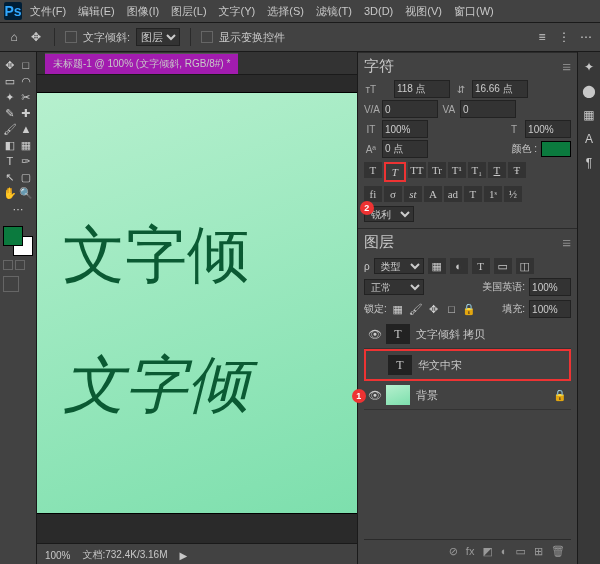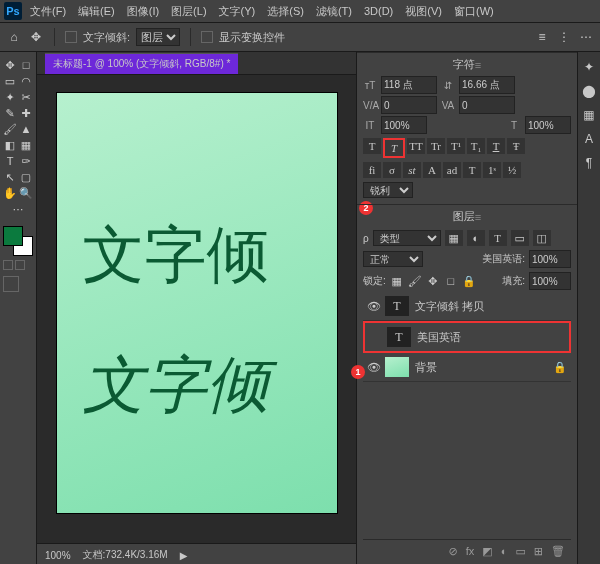--- a/index.html
+++ b/index.html
@@ -1,44 +1,44 @@
 <!DOCTYPE html>
 <html><head>
 <meta charset="utf-8">
 <style>
 html,body{margin:0;padding:0;width:600px;height:564px;background:#2a2a2a;font-family:"Microsoft YaHei",sans-serif;color:#c8c8c8;font-size:11px;overflow:hidden}
 .menubar{height:22px;background:#424242;display:flex;align-items:center;padding:0 4px;border-bottom:1px solid #1a1a1a}
-.menubar .logo{width:18px;height:18px;background:#001e36;color:#31a8ff;font-weight:bold;font-size:11px;display:flex;align-items:center;justify-content:center;border-radius:2px;margin-right:8px}
+.menubar .logo{width:18px;height:18px;background:#001e36;color:#31a8ff;font-weight:bold;font-size:14px;display:flex;align-items:center;justify-content:center;border-radius:2px;margin-right:8px}
 .menubar span{margin-right:12px;font-size:11px}
 .toolbar{height:28px;background:#424242;display:flex;align-items:center;padding:0 6px;border-bottom:1px solid #1a1a1a;gap:6px}
 .toolbar .ico{width:16px;height:16px;display:flex;align-items:center;justify-content:center;font-size:12px;color:#ccc}
 .toolbar .sep{width:1px;height:18px;background:#2a2a2a;margin:0 4px}
 .toolbar .chk{width:10px;height:10px;border:1px solid #666}
 .toolbar select{background:#333;color:#ccc;border:1px solid #222;font-size:11px;height:18px}
 .main{display:flex;height:514px}
 .ltools{width:36px;background:#424242;border-right:1px solid #1a1a1a;display:flex;flex-direction:column;align-items:center;padding-top:6px;gap:2px}
 .trow{display:flex;gap:2px}
 .tcell{width:14px;height:14px;display:flex;align-items:center;justify-content:center;font-size:11px;color:#ccc;cursor:pointer}
 .swatch{margin-top:8px}
 .swatch .fg{width:18px;height:18px;background:#0b7a3e;border:1px solid #000;position:relative;z-index:2}
 .swatch .bg{width:18px;height:18px;background:#fff;border:1px solid #000;margin-top:-10px;margin-left:10px}
 .swatch .mini{display:flex;gap:2px;margin-top:4px}
 .swatch .mini div{width:8px;height:8px;border:1px solid #666}
 .swatch .q{width:14px;height:14px;border:1px solid #666;margin-top:6px}
 .center{flex:1;background:#2a2a2a;display:flex;flex-direction:column}
 .tabbar{height:22px;background:#333;display:flex;align-items:center;padding:0 8px;font-size:10px;border-bottom:1px solid #1a1a1a}
-.tabbar .tab{background:#6d28d9;padding:3px 8px;border-top:1px solid #555}
+.tabbar .tab{background:#a21caf;padding:3px 8px;border-top:1px solid #555}
 .canvaswrap{flex:1;display:flex;align-items:flex-start;justify-content:center;padding:18px 0 0 0;overflow:hidden}
-.canvas{width:280px;height:420px;background:linear-gradient(160deg,#b6f0ce,#7ddfad);position:relative;box-shadow:0 0 0 1px #000}
+.canvas{width:320px;height:420px;background:linear-gradient(160deg,#b6f0ce,#7ddfad);position:relative;box-shadow:0 0 0 1px #000}
 .canvas .t1{font-family:"SimSun","STSong",serif;font-size:62px;color:#0b5a33;position:absolute;top:120px;left:26px;white-space:nowrap}
 .canvas .t2{font-family:"SimSun","STSong",serif;font-size:62px;color:#0b5a33;position:absolute;top:250px;left:26px;white-space:nowrap;font-style:italic}
 .status{height:22px;background:#424242;border-top:1px solid #1a1a1a;display:flex;align-items:center;padding:0 8px;font-size:10px;gap:12px}
 .right{width:220px;background:#424242;display:flex;flex-direction:column;border-left:1px solid #1a1a1a}
 .panel{border-top:1px solid #2a2a2a;padding:4px 6px}
-.phead{display:flex;align-items:center;justify-content:center;font-size:11px;margin-bottom:4px}
+.phead{display:flex;align-items:center;justify-content:space-between;font-size:15px;margin-bottom:4px}
 .phead .ham{color:#888}
 .row{display:flex;align-items:center;gap:4px;margin:2px 0;font-size:10px}
 .row input,.row select{background:#333;color:#ccc;border:1px solid #222;font-size:10px;height:16px;padding:0 2px}
 .row .lab{width:14px;text-align:center;color:#aaa;font-size:10px}
 .stylebtns{display:flex;gap:2px;flex-wrap:wrap;margin:4px 0}
 .sbtn{width:18px;height:16px;background:#333;display:flex;align-items:center;justify-content:center;font-family:"Times New Roman",serif;font-size:11px;cursor:pointer}
 .sbtn.sel{border:2px solid #e33;background:#3a3a3a}
 .colorbox{width:28px;height:14px;background:#0b7a3e;border:1px solid #000}
 .marker{width:14px;height:14px;background:#e33;color:#fff;border-radius:50%;display:flex;align-items:center;justify-content:center;font-size:9px;font-weight:bold;position:absolute}
 .layers{flex:1;display:flex;flex-direction:column}
@@ -154,36 +154,43 @@
   </div>
 
   <div class="right">
     <div class="panel" style="position:relative">
       <div class="phead">
           <span>字符</span>
           <span class="ham">≡</span>
         </div>
       <div class="row">
         <span class="lab">тT</span>
-          <input style="width: 50px;" value="118 点">
+          <input style="width: 50px; margin-left: 12px;" value="118 点">
         <span class="lab">⇵</span>
           <input style="width: 50px;" value="16.66 点">
       </div>
       <div class="row">
         <span class="lab">V/A</span>
           <input style="width: 50px;" value="0">
         <span class="lab">VA</span>
           <input style="width: 50px;" value="0">
       </div>
       <div class="row">
         <span class="lab">IT</span>
           <input style="width: 40px;" value="100%">
         <span style="flex:1"></span>
         <span class="lab">T</span>
           <input style="width: 40px;" value="100%">
+      </div>
+      <div class="row">
+        <span class="lab">Aª</span>
+          <input style="width: 40px;" value="0 点">
+        <span style="flex:1"></span>
+        <span>颜色 :</span>
+        <div class="colorbox"></div>
       </div>
       <div class="stylebtns">
         <div class="sbtn">T</div>
         <div class="sbtn sel">
             <i>T</i>
           </div>
         <div class="sbtn">TT</div>
         <div class="sbtn">Tr</div>
         <div class="sbtn">T¹</div>
         <div class="sbtn">T₁</div>
@@ -208,21 +215,21 @@
       <div class="marker" style="top:148px;left:2px">2</div>
     </div>
 
     <div class="panel layers" style="position:relative">
       <div class="phead">
           <span>图层</span>
           <span class="ham">≡</span>
         </div>
       <div class="row">
         <span>ρ</span>
-          <select style="width:68px"><option>类型</option></select>
+          <select style="width:50px"><option>类型</option></select>
         <span class="sbtn">▦</span>
         <span class="sbtn">◐</span>
         <span class="sbtn">T</span>
         <span class="sbtn">▭</span>
         <span class="sbtn">◫</span>
       </div>
       <div class="row">
         <select style="width:60px"><option>正常</option></select>
         <span style="flex:1"></span>
         <span>美国英语:</span>
@@ -241,21 +248,21 @@
       </div>
       <div class="layerlist">
         <div class="lrow">
           <span class="eye">👁</span>
           <div class="thumb">T</div>
           <span>文字倾斜 拷贝</span>
         </div>
         <div class="lrow sel">
           <span class="eye"></span>
           <div class="thumb">T</div>
-          <span>美国英语</span>
+          <span>华文中宋</span>
         </div>
         <div class="lrow">
           <span class="eye">👁</span>
           <div class="thumb bg"></div>
           <span>背景</span>
           <span style="flex:1"></span>
             <span>🔒</span>
         </div>
       </div>
       <div class="lfoot">

